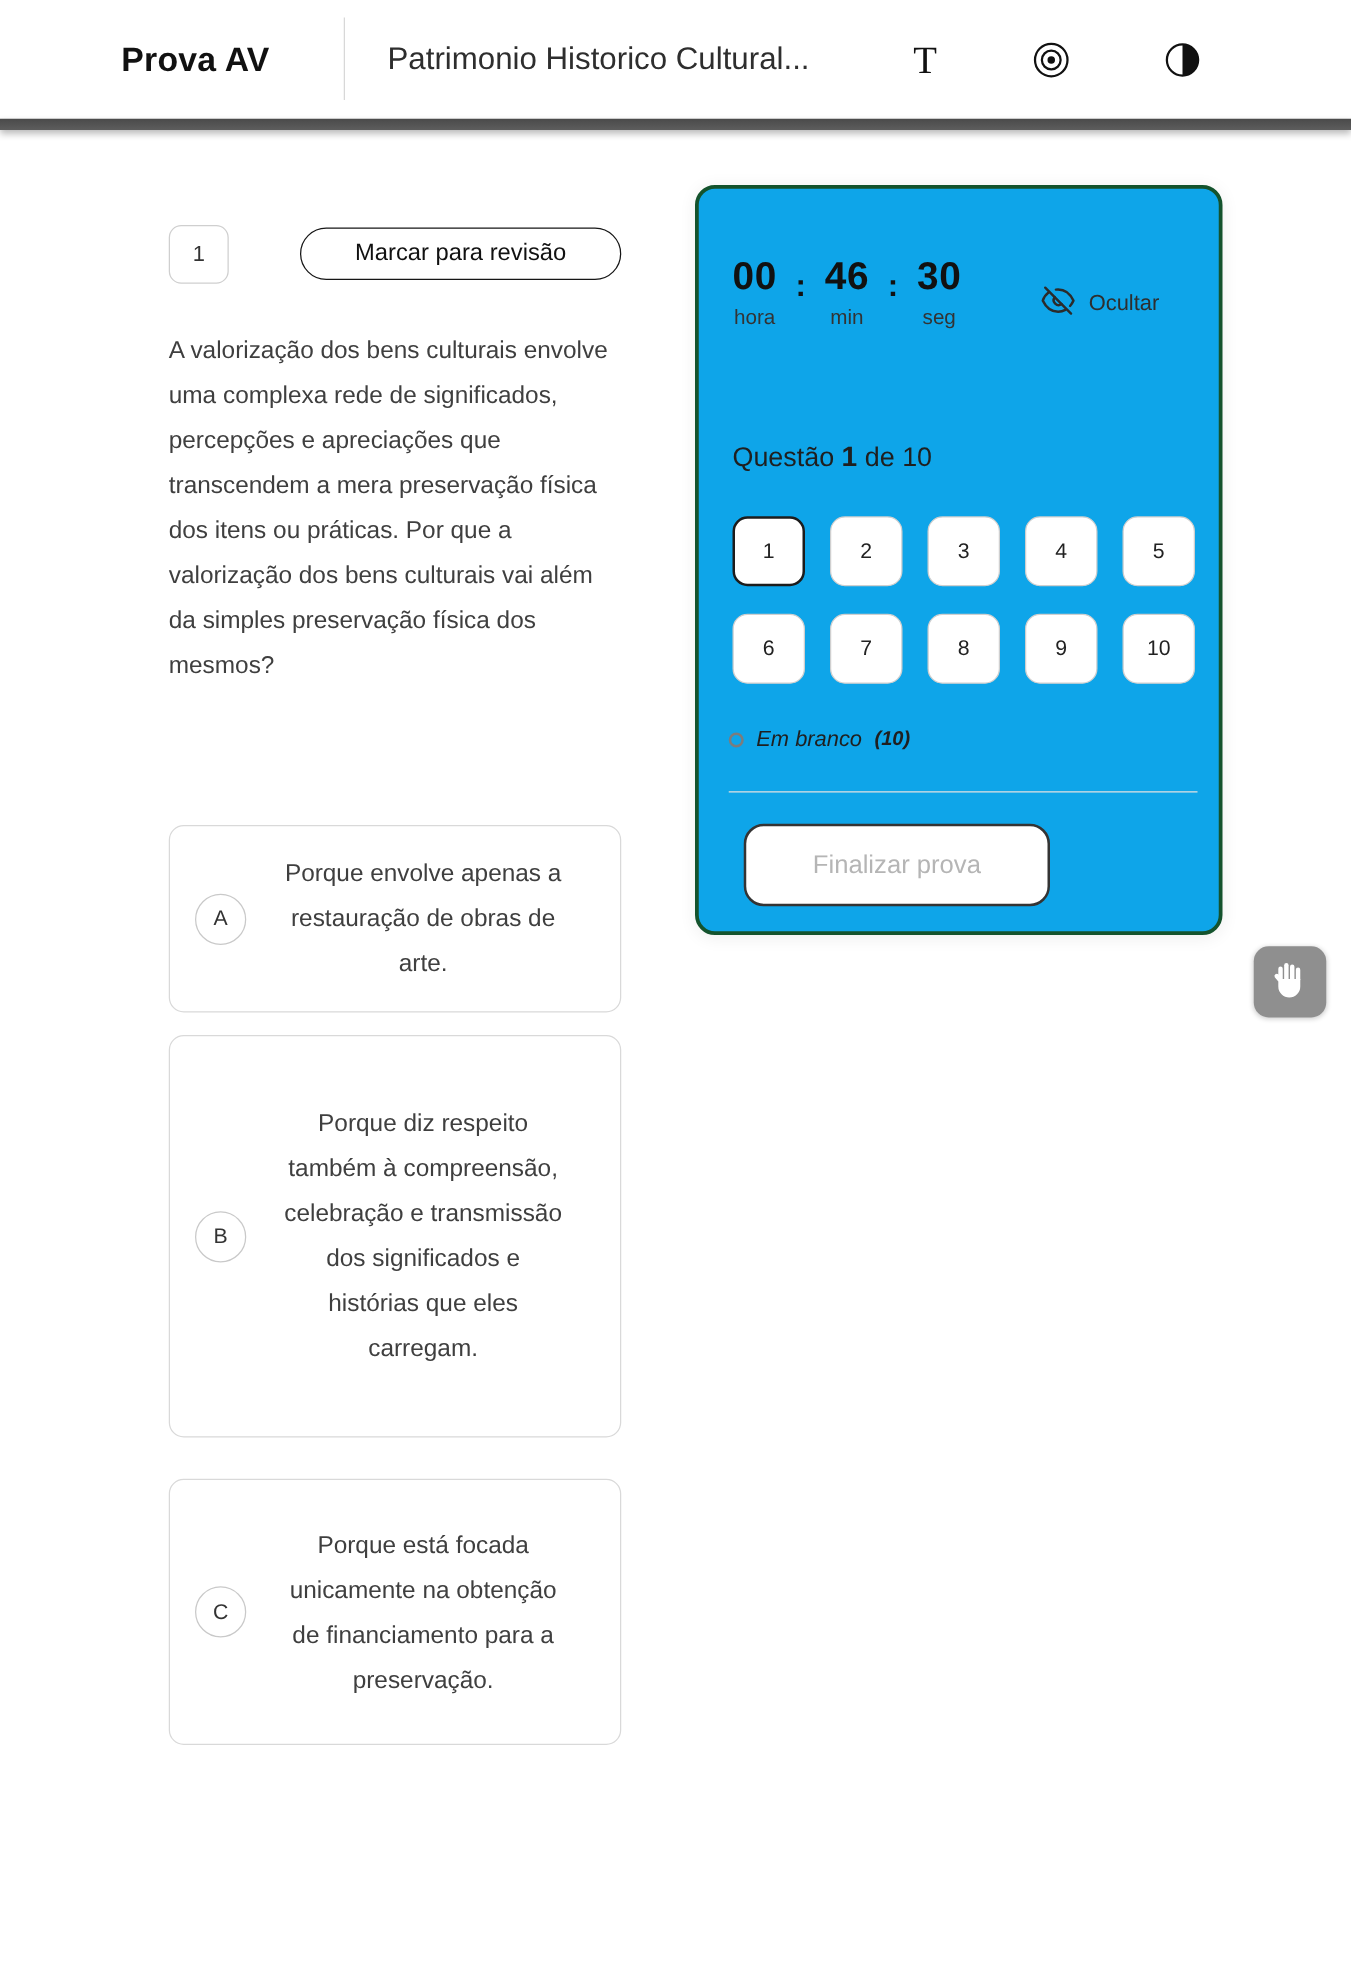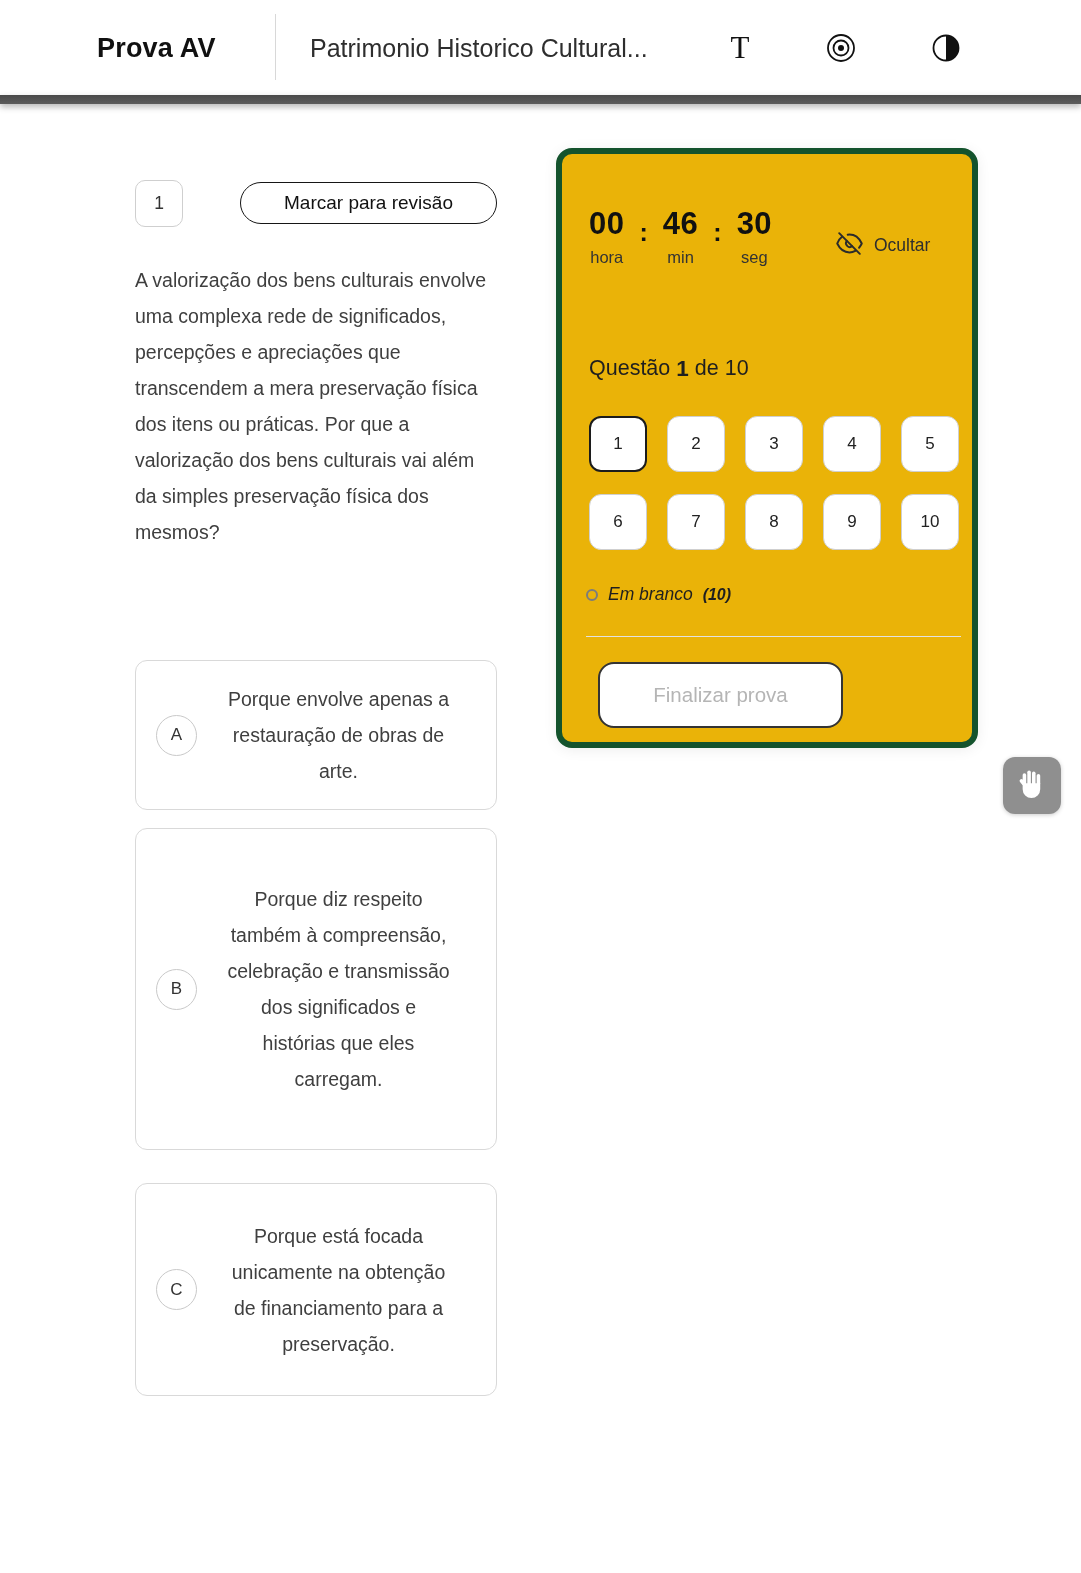--- a/index.html
+++ b/index.html
@@ -25,30 +25,30 @@
 
   .option-card { position: absolute; left: 135px; width: 362px; border: 1px solid #d9d9d9; border-radius: 12px; background: #fff; display: flex; align-items: center; padding: 20px 16px 20px 20px; cursor: pointer; }
   .option-a { top: 660px; min-height: 145px; }
   .option-b { top: 828px; min-height: 322px; }
   .option-c { top: 1183px; min-height: 213px; }
   .option-letter { flex: 0 0 auto; width: 41px; height: 41px; border: 1px solid #c9c9c9; border-radius: 50%; display: flex; align-items: center; justify-content: center; font-size: 17px; color: #333; background: #fff; }
   .option-text { flex: 1 1 auto; display: flex; justify-content: center; }
   .option-text span { display: block; max-width: 232px; text-align: center; font-size: 19.5px; line-height: 36px; color: #3f3f3f; }
 
   
-  .panel { position: absolute; left: 556px; top: 148px; width: 422px; height: 600px; background: #eab308; border: 6px solid #14532d; border-radius: 16px; box-shadow: 0 2px 14px rgba(0,0,0,.07); }
+  .panel { position: absolute; left: 556px; top: 148px; width: 422px; height: 600px; background: #0ea5e9; border: 3px solid #14532d; border-radius: 16px; box-shadow: 0 2px 14px rgba(0,0,0,.07); }
   .timer { position: absolute; left: 27px; top: 52px; display: flex; align-items: flex-start; gap: 15px; }
   .timer-unit { display: flex; flex-direction: column; align-items: center; gap: 6px; }
   .timer-digits { font-size: 31px; font-weight: 700; color: #111; letter-spacing: .5px; }
   .timer-label { font-size: 16.5px; color: #333; }
   .timer-colon { font-size: 25px; font-weight: 700; color: #111; padding-top: 12px; }
   .hide-btn { position: absolute; left: 272px; top: 74px; display: flex; align-items: center; gap: 9px; cursor: pointer; background: none; border: none; font-family: Liberation Sans, sans-serif; }
   .hide-label { font-size: 17.5px; color: #2e2e2e; }
 
-  .progress { position: absolute; left: 27px; top: 202px; font-size: 21.5px; color: #1f1f1f; display: flex; gap: 6px; align-items: flex-start; }
+  .progress { position: absolute; left: 27px; top: 202px; font-size: 21.5px; color: #1f1f1f; display: flex; gap: 6px; align-items: center; }
   .progress .current { font-weight: 800; font-size: 22.5px; }
 
   .num-grid { position: absolute; left: 27px; top: 262px; display: grid; grid-template-columns: repeat(5, 58px); gap: 22px 20px; }
   .num-btn { width: 58px; height: 56px; border: 1px solid #cfcfcf; border-radius: 12px; background: #fff; display: flex; align-items: center; justify-content: center; font-size: 17px; color: #222; cursor: pointer; font-family: inherit; }
   .num-btn.selected { border: 2.5px solid #1c1c1c; }
 
   .blank-status { position: absolute; left: 24px; top: 430px; display: flex; align-items: center; gap: 10px; font-style: italic; }
   .blank-circle { width: 12px; height: 12px; border: 2px solid #7c7c7c; border-radius: 50%; }
   .blank-label { font-size: 17.5px; color: #1f1f1f; }
   .blank-count { font-size: 16px; font-weight: 700; color: #1f1f1f; }

